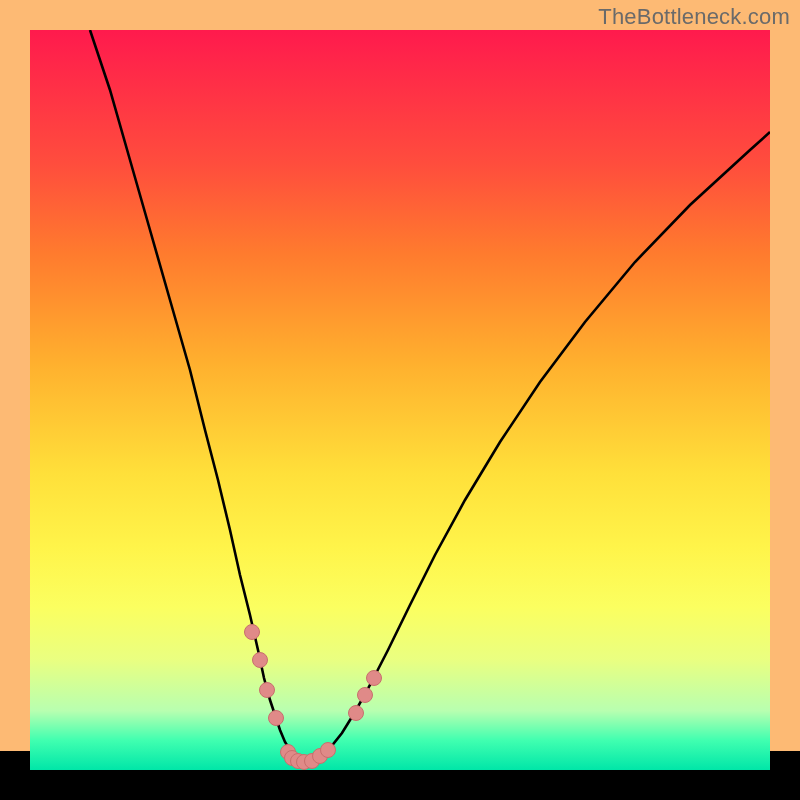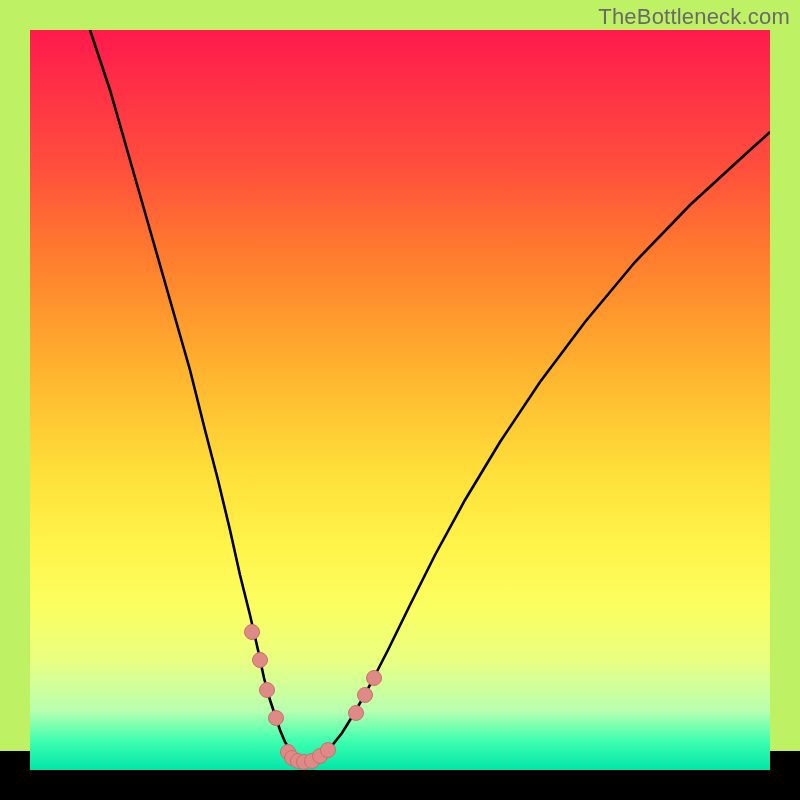--- a/index.html
+++ b/index.html
@@ -1,20 +1,20 @@
 <!DOCTYPE html>
 <html><head>
 <meta charset="utf-8">
 <style>
   * { margin: 0; padding: 0; box-sizing: border-box; }
   html, body { width: 800px; height: 800px; overflow: hidden; background: #000; }
   .frame {
     width: 800px;
     height: 751px;
-    background: #bef264;
+    background: #fdba74;
     position: relative;
   }
   .plot-area {
     position: absolute;
     left: 30px;
     top: 30px;
     width: 740px;
     height: 740px;
     background: linear-gradient(to bottom,
       #ff1a4d 0%,

